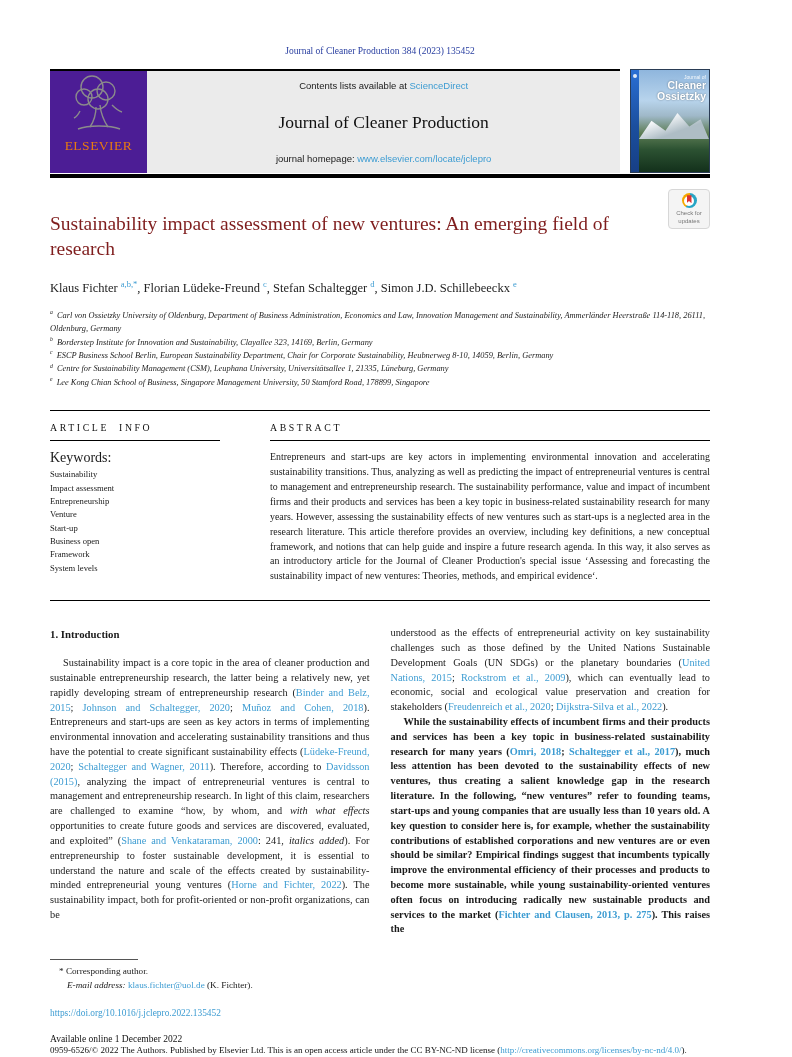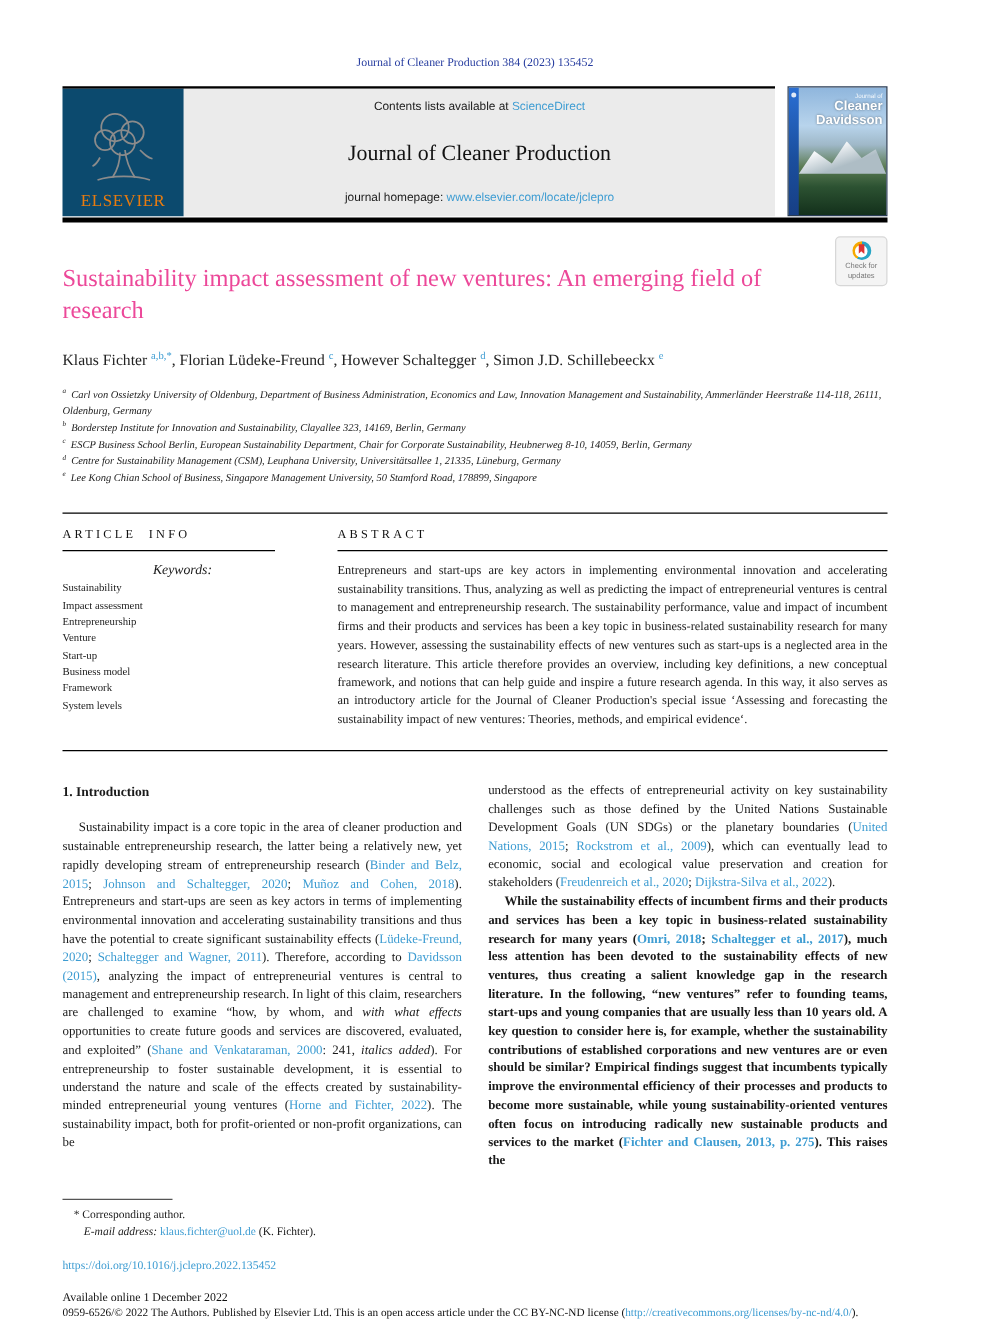--- a/index.html
+++ b/index.html
@@ -4,22 +4,22 @@
 <style>
   html,body{margin:0;padding:0;background:#fff;}
   .page{position:relative;width:760px;height:1057px;background:#fff;overflow:hidden;
         font-family:"Liberation Serif", serif;color:#1a1a1a;}
   .citation{margin-top:46px;text-align:center;font-size:9.5px;color:#263c9f;}
 
   
   .masthead{margin:13px 50px 0;}
   .mh-row{display:flex;align-items:stretch;height:104px;}
   .mh-main{display:flex;width:598px;border-top:2px solid #000;}
-  .mh-logo{width:97px;background:#0c4a6e;display:flex;flex-direction:column;align-items:center;
-           justify-content:flex-end;padding-bottom:4px;}
+  .mh-logo{width:97px;background:#4c1d95;display:flex;flex-direction:column;align-items:center;
+           padding-bottom:4px;}
   .elsevier-word{color:#e87b0f;font-size:13.5px;letter-spacing:0.5px;margin-top:1px;}
   .mh-gray{flex:1;background:#ebebeb;text-align:center;display:flex;flex-direction:column;
            justify-content:space-between;padding:9px 0 9px;}
   .contents-line{font-size:9.5px;font-family:"Liberation Sans",sans-serif;}
   .journal-title{font-size:17.5px;color:#111;}
   .homepage-line{font-size:9.5px;font-family:"Liberation Sans",sans-serif;font-weight:normal;}
   .mh-gap{width:10px;}
   .cover{position:relative;width:84px;border:1px solid #2a3c55;box-sizing:border-box;
          background:linear-gradient(180deg,#8fb6dd 0%,#b8d4ec 30%,#9fb8c8 45%,#5d7d55 62%,#2c5232 78%,#13301b 100%);
          overflow:hidden;}
@@ -30,21 +30,21 @@
          background:linear-gradient(180deg,#2a6fd4 0%,#1b4f9e 55%,#173f85 100%);}
   .cover-bar::before{content:"";position:absolute;top:4px;left:2px;width:4px;height:4px;border-radius:50%;background:#dfe9f7;}
   .cover-text{position:absolute;top:4px;right:3px;left:10px;text-align:right;color:#fff;
          font-family:"Liberation Sans",sans-serif;z-index:2;}
   .cover-kicker{font-size:5px;opacity:.9;}
   .cover-line{font-size:10.5px;font-weight:bold;line-height:1.05;text-shadow:0 0 2px rgba(0,0,0,.45);}
   .rule-thick{height:4px;background:#000;margin:1px 50px 0;}
 
   
   .title-row{position:relative;margin:33px 50px 0;}
-  .article-title{font-size:19.5px;line-height:1.3;max-width:610px;color:#ec4899;}
+  .article-title{font-size:19.5px;line-height:1.3;max-width:610px;color:#7f1d1d;}
   .badge{position:absolute;right:0;top:-22px;width:40px;height:38px;background:#f4f4f4;
          border:1px solid #d7d7d7;border-radius:4px;display:flex;flex-direction:column;
          align-items:center;justify-content:center;cursor:pointer;}
   .cm-ring{position:relative;width:15px;height:15px;border-radius:50%;
          background:conic-gradient(from 210deg,#f5a800 0 42%,#27a5c5 42% 100%);}
   .cm-ring::after{content:"";position:absolute;inset:2.5px;background:#fff;border-radius:50%;}
   .cm-mark{position:absolute;left:5px;top:2px;width:5px;height:8px;background:#d33;z-index:2;
          clip-path:polygon(0 0,100% 0,100% 100%,50% 70%,0 100%);}
   .badge-label{font-size:6px;line-height:1.2;color:#777;font-family:"Liberation Sans",sans-serif;
          text-align:center;margin-top:2px;width:30px;}
@@ -53,21 +53,21 @@
   sup{font-size:68%;line-height:0;}
   .affils{margin:13px 50px 0;font-size:8.4px;font-style:italic;line-height:1.6;color:#222;}
   .affils sup{margin-right:2px;}
 
   
   .info-section{margin:21px 50px 0;border-top:1.2px solid #000;border-bottom:1.2px solid #000;
         display:flex;gap:28px;padding:11px 0 16px;}
   .info-left{width:192px;flex-shrink:0;}
   .sec-head{font-size:9.8px;letter-spacing:2.6px;word-spacing:5px;color:#111;}
   .head-rule{height:1.1px;background:#000;margin:7px 0 9px;}
-  .kw-label{font-style:italic;font-size:11px;margin-bottom:2px;text-align:center;}
+  .kw-label{font-size:14px;margin-bottom:2px;}
   .keywords div{font-size:8.6px;line-height:1.55;}
   .info-right{flex:1;}
   .abstract-text{font-size:9.9px;line-height:1.5;text-align:justify;margin-top:1px;}
 
   
   .body-cols{margin:25px 50px 0;display:flex;gap:21px;}
   .col{width:335px;}
   .body-h{font-size:10.8px;font-weight:bold;margin:2px 0 16px;}
   .body-par{font-size:10.3px;line-height:1.44;text-align:justify;margin:0;}
   .col-left .body-par{text-indent:13px;}
@@ -117,59 +117,59 @@
           <div class="homepage-line"><span class="">journal homepage: </span><span class="seg-l">www.elsevier.com/locate/jclepro</span></div>
         </div>
       </div>
       <div class="mh-gap"></div>
       <div class="cover">
         <div class="cover-mountain"></div>
         <div class="cover-bar"></div>
         <div class="cover-text">
           <div class="cover-kicker">Journal of</div>
           <div class="cover-line">Cleaner</div>
-          <div class="cover-line">Davidsson</div>
+          <div class="cover-line">Ossietzky</div>
         </div>
       </div>
     </div>
   </div>
   <div class="rule-thick"></div>
 
   <div class="title-row">
     <div class="article-title">Sustainability impact assessment of new ventures: An emerging field of research</div>
     <div class="badge">
       <div class="cm-ring">
         <div class="cm-mark"></div>
       </div>
       <div class="badge-label">Check for updates</div>
     </div>
   </div>
 
-  <div class="authors"><span class="">Klaus Fichter </span><sup class="seg-l">a,b,*</sup><span class="">, Florian Lüdeke-Freund </span><sup class="seg-l">c</sup><span class="">, However Schaltegger </span><sup class="seg-l">d</sup><span class="">, Simon J.D. Schillebeeckx </span><sup class="seg-l">e</sup></div>
+  <div class="authors"><span class="">Klaus Fichter </span><sup class="seg-l">a,b,*</sup><span class="">, Florian Lüdeke-Freund </span><sup class="seg-l">c</sup><span class="">, Stefan Schaltegger </span><sup class="seg-l">d</sup><span class="">, Simon J.D. Schillebeeckx </span><sup class="seg-l">e</sup></div>
 
   <div class="affils">
       <div class="affil-line"><sup>a</sup><span class=""> Carl von Ossietzky University of Oldenburg, Department of Business Administration, Economics and Law, Innovation Management and Sustainability, Ammerländer Heerstraße 114-118, 26111, Oldenburg, Germany</span></div>
       <div class="affil-line"><sup>b</sup><span class=""> Borderstep Institute for Innovation and Sustainability, Clayallee 323, 14169, Berlin, Germany</span></div>
       <div class="affil-line"><sup>c</sup><span class=""> ESCP Business School Berlin, European Sustainability Department, Chair for Corporate Sustainability, Heubnerweg 8-10, 14059, Berlin, Germany</span></div>
       <div class="affil-line"><sup>d</sup><span class=""> Centre for Sustainability Management (CSM), Leuphana University, Universitätsallee 1, 21335, Lüneburg, Germany</span></div>
       <div class="affil-line"><sup>e</sup><span class=""> Lee Kong Chian School of Business, Singapore Management University, 50 Stamford Road, 178899, Singapore</span></div>
     </div>
 
   <div class="info-section">
     <div class="info-left">
       <div class="sec-head">ARTICLE INFO</div>
       <div class="head-rule" style="width:170px;"></div>
       <div class="kw-label">Keywords:</div>
       <div class="keywords">
           <div class="kw">Sustainability</div>
           <div class="kw">Impact assessment</div>
           <div class="kw">Entrepreneurship</div>
           <div class="kw">Venture</div>
           <div class="kw">Start-up</div>
-          <div class="kw">Business model</div>
+          <div class="kw">Business open</div>
           <div class="kw">Framework</div>
           <div class="kw">System levels</div>
         </div>
     </div>
     <div class="info-right">
       <div class="sec-head">ABSTRACT</div>
       <div class="head-rule"></div>
       <div class="abstract-text">Entrepreneurs and start-ups are key actors in implementing environmental innovation and accelerating sustainability transitions. Thus, analyzing as well as predicting the impact of entrepreneurial ventures is central to management and entrepreneurship research. The sustainability performance, value and impact of incumbent firms and their products and services has been a key topic in business-related sustainability research for many years. However, assessing the sustainability effects of new ventures such as start-ups is a neglected area in the research literature. This article therefore provides an overview, including key definitions, a new conceptual framework, and notions that can help guide and inspire a future research agenda. In this way, it also serves as an introductory article for the Journal of Cleaner Production's special issue ‘Assessing and forecasting the sustainability impact of new ventures: Theories, methods, and empirical evidence‘.</div>
     </div>
   </div>

